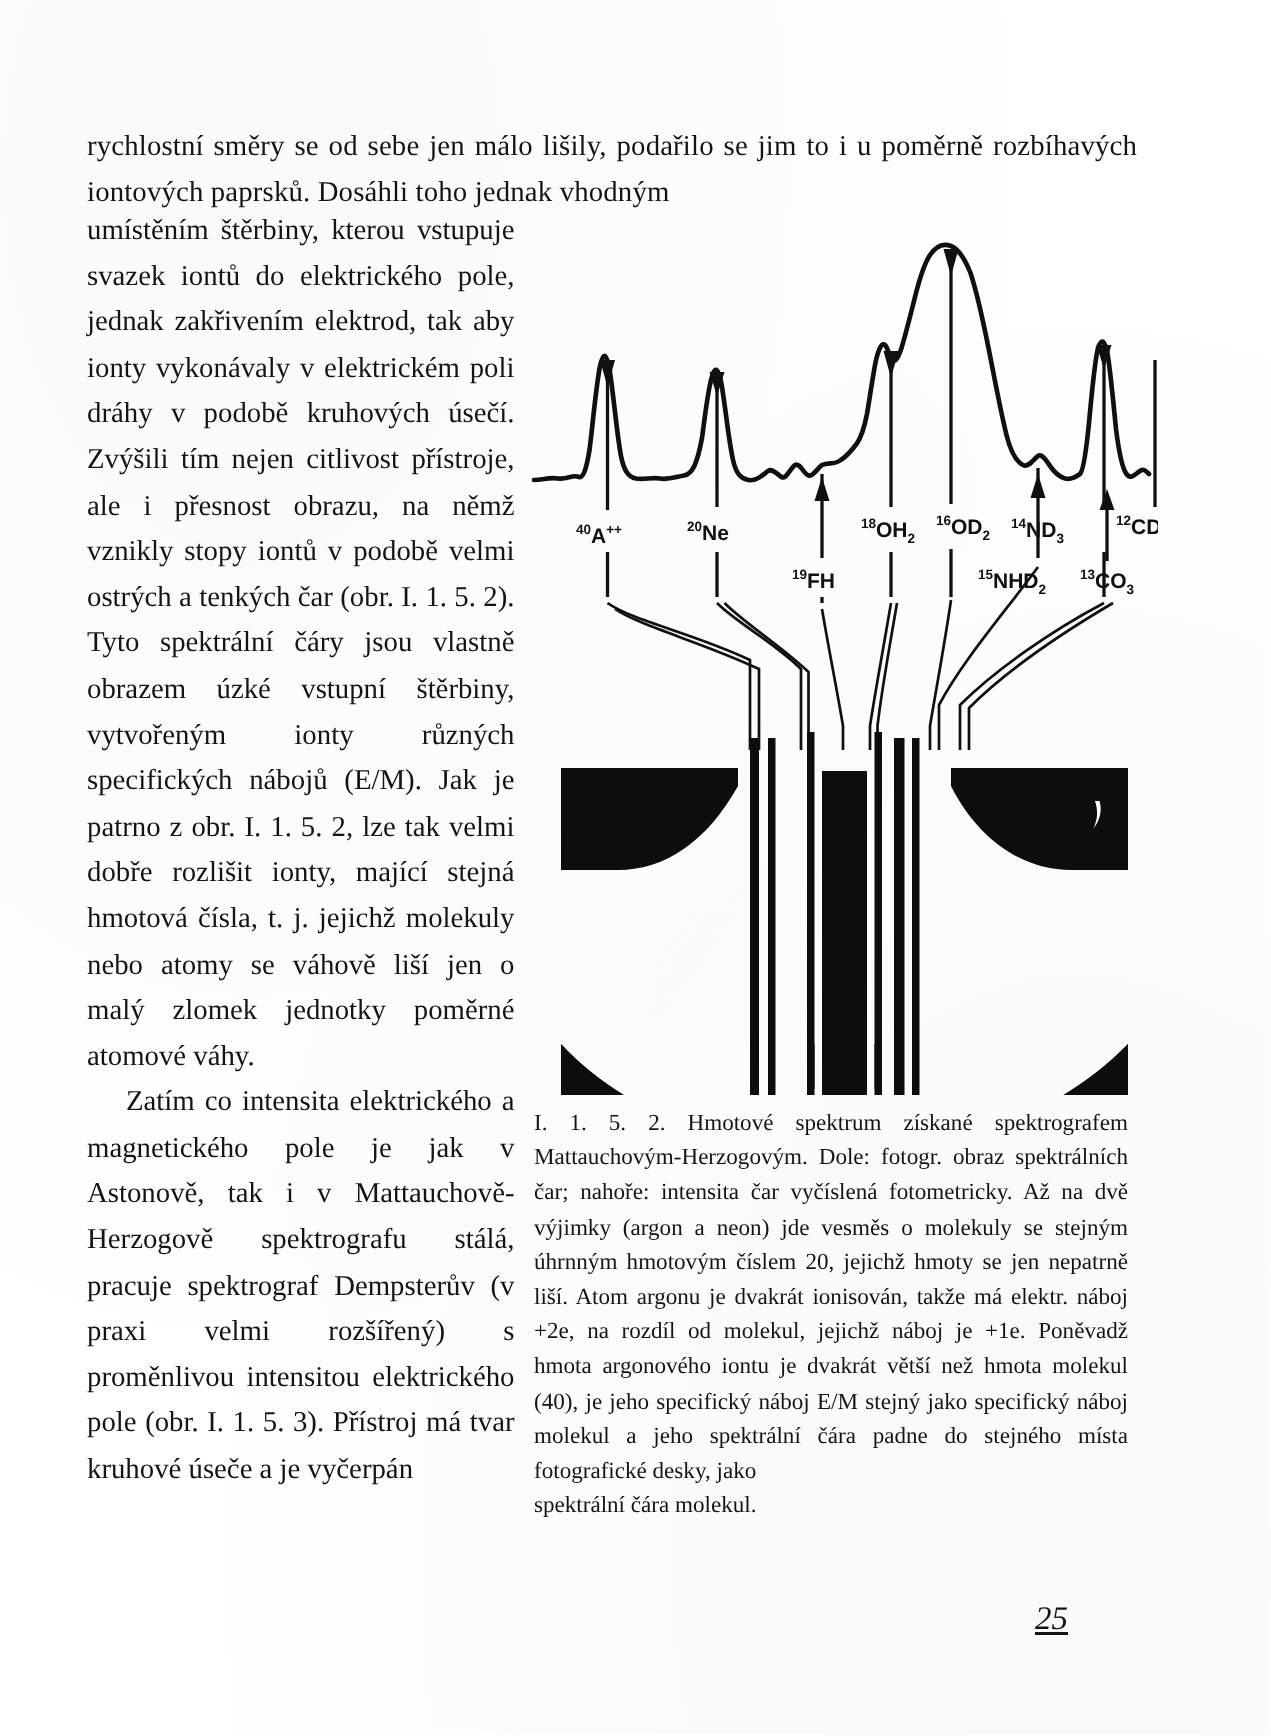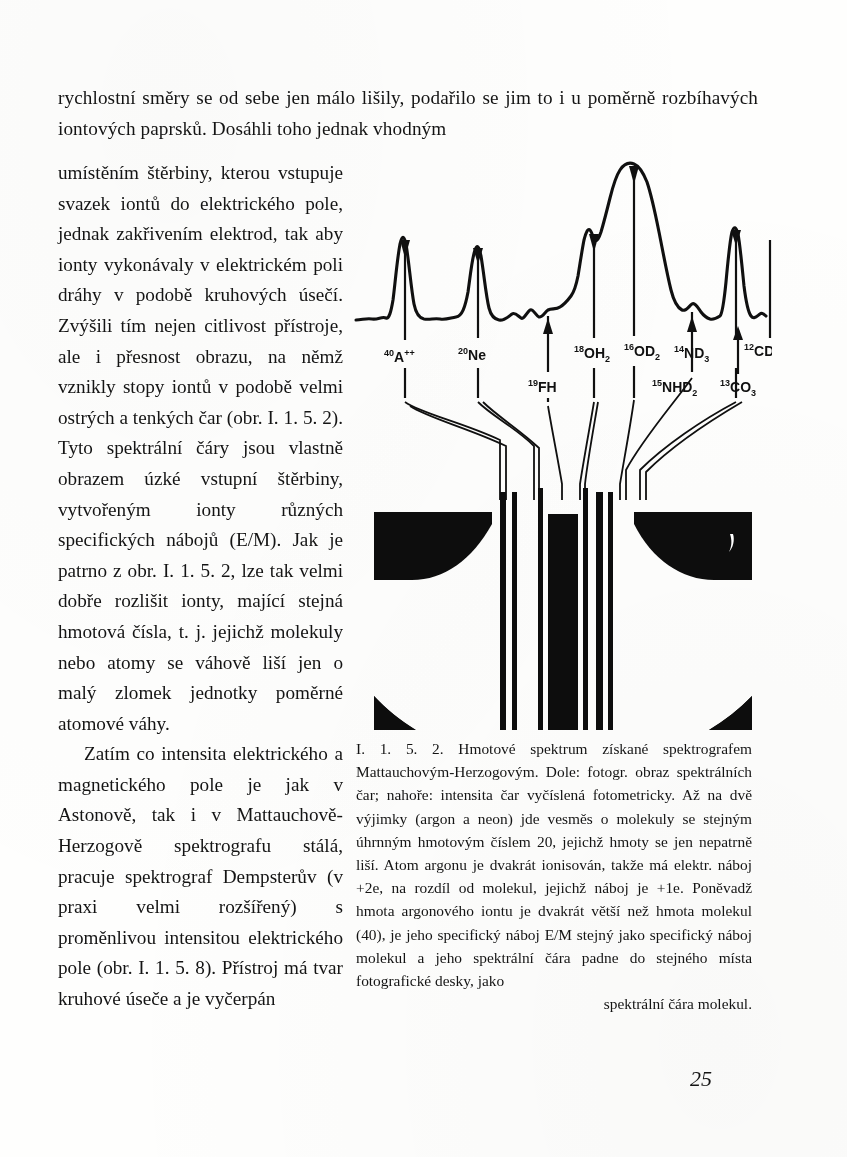--- a/index.html
+++ b/index.html
@@ -38,21 +38,21 @@
     line-height: 31px;
     text-align: justify;
     text-justify: inter-word;
     letter-spacing: 0.1px;
   }
 
   
   .left-col {
     position: absolute;
     left: 58px;
-    top: 158px;
+    top: 139px;
     width: 285px;
     font-size: 19.2px;
     line-height: 30.6px;
     text-align: justify;
     text-justify: inter-word;
   }
   .left-col p {
     margin: 0;
   }
   .left-col p.indent {
@@ -79,45 +79,46 @@
     top: 737px;
     width: 396px;
     font-size: 15.4px;
     line-height: 23.2px;
     text-align: justify;
     text-justify: inter-word;
     font-family: Liberation Serif, serif;
   }
   .caption .last-line {
     display: block;
-    text-align: right;
+    text-align: left;
   }
 
   
   .page-number {
     position: absolute;
     left: 690px;
     top: 1066px;
     width: 60px;
     font-size: 22px;
     font-style: italic;
     text-align: left;
+    text-decoration: underline;
   }
 </style>
 </head>
 <body>
 
 <div class="page">
   <div class="paper-grain"></div>
 
   <div class="top-para">rychlostní směry se od sebe jen málo lišily, podařilo se jim to i u poměrně rozbíhavých iontových paprsků. Dosáhli toho jednak vhodným</div>
 
   <div class="left-col">
     <p>umístěním štěrbiny, kterou vstupuje svazek iontů do elektrického pole, jednak zakřivením elektrod, tak aby ionty vykonávaly v elektrickém poli dráhy v podobě kruhových úsečí. Zvýšili tím nejen citlivost přístroje, ale i přesnost obrazu, na němž vznikly stopy iontů v podobě velmi ostrých a tenkých čar (obr. I. 1. 5. 2). Tyto spektrální čáry jsou vlastně obrazem úzké vstupní štěrbiny, vytvořeným ionty různých specifických nábojů (E/M). Jak je patrno z obr. I. 1. 5. 2, lze tak velmi dobře rozlišit ionty, mající stejná hmotová čísla, t. j. jejichž molekuly nebo atomy se váhově liší jen o malý zlomek jednotky poměrné atomové váhy.</p>
-    <p class="indent">Zatím co intensita elektrického a magnetického pole je jak v Astonově, tak i v Mattauchově-Herzogově spektrografu stálá, pracuje spektrograf Dempsterův (v praxi velmi rozšířený) s proměnlivou intensitou elektrického pole (obr. I. 1. 5. 8). Přístroj má tvar kruhové úseče a je vyčerpán</p>
+    <p class="indent">Zatím co intensita elektrického a magnetického pole je jak v Astonově, tak i v Mattauchově-Herzogově spektrografu stálá, pracuje spektrograf Dempsterův (v praxi velmi rozšířený) s proměnlivou intensitou elektrického pole (obr. I. 1. 5. 3). Přístroj má tvar kruhové úseče a je vyčerpán</p>
   </div>
 
   <div class="figure">
     <svg width="420" height="590" viewBox="0 0 420 590" xmlns="http://www.w3.org/2000/svg">
 
       <g>
         <path fill="none" stroke="#101010" stroke-width="3.1" stroke-linecap="round" stroke-linejoin="round" d="M 4,180
                  C 10,180 14,178 20,179
                  C 26,180 30,176 34,178
                  C 37,179 39,172 41,160

